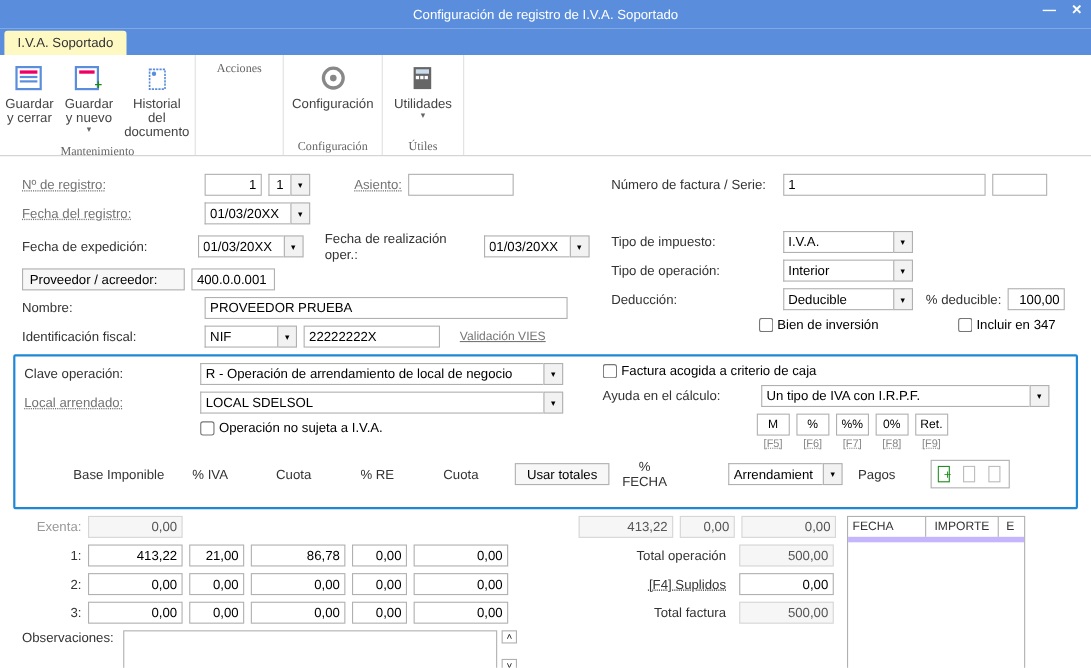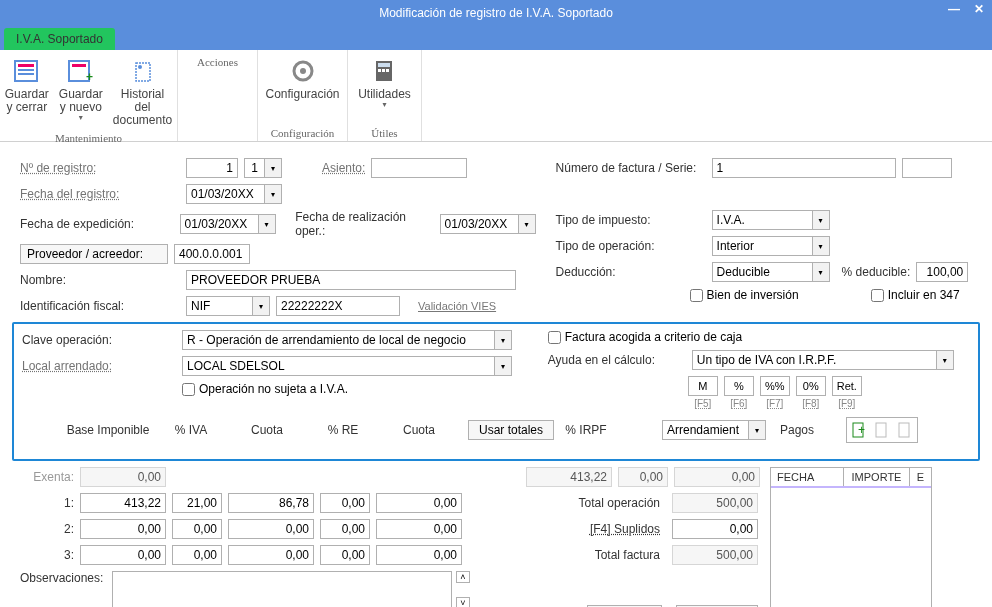--- a/index.html
+++ b/index.html
@@ -2,21 +2,21 @@
 <html><head>
 <meta charset="utf-8">
 <style>
 * { box-sizing: border-box; margin: 0; padding: 0; font-family: "Segoe UI", Tahoma, sans-serif; font-size: 12px; }
 body { background: #fff; width: 992px; height: 607px; overflow: hidden; position: relative; }
 .titlebar { background: #5a8edc; color: #fff; height: 26px; display: flex; align-items: center; justify-content: center; position: relative; }
 .titlebar .title { font-size: 12px; }
 .titlebar .win-btns { position: absolute; right: 8px; top: 2px; display: flex; gap: 14px; font-size: 15px; font-weight: bold; }
 .win-btns span { cursor: pointer; }
 .tabstrip { background: #5a8edc; height: 24px; display: flex; align-items: flex-end; padding-left: 4px; }
-.tab { background: #22c55e; color: #333; padding: 4px 12px; border-radius: 3px 3px 0 0; font-size: 12px; }
+.tab { background: #fef9c3; color: #333; padding: 4px 12px; border-radius: 3px 3px 0 0; font-size: 12px; }
 .ribbon { background: #fff; border-bottom: 1px solid #d0d0d0; display: flex; height: 92px; }
 .ribbon-group { border-right: 1px solid #e0e0e0; padding: 4px 6px 2px 6px; display: flex; flex-direction: column; align-items: center; justify-content: space-between; }
 .ribbon-group .items { display: flex; gap: 2px; }
 .ribbon-item { display: flex; flex-direction: column; align-items: center; width: auto; padding: 2px 4px; cursor: pointer; text-align: center; line-height: 1.1; }
 .ribbon-item .icon { width: 32px; height: 30px; display: flex; align-items: center; justify-content: center; }
 .ribbon-item .lbl { color: #444; margin-top: 2px; }
 .ribbon-item .arrow { font-size: 8px; color: #666; }
 .ribbon-group .group-label { color: #666; font-size: 11px; text-align: center; margin-top: 2px; border-top: 0; width: 100%; font-family: Liberation Serif, serif; }
 .form-area { padding: 16px 20px 6px 20px; }
 .row { display: flex; align-items: center; margin-bottom: 6px; gap: 6px; }
@@ -30,36 +30,36 @@
 .link { color: #777; text-decoration: underline; cursor: pointer; font-size:11px; }
 .chk { display: inline-flex; align-items: center; gap: 4px; }
 .chk input { width:13px; height:13px; }
 .highlight-box { border: 2px solid #1e87d6; border-radius: 2px; padding: 6px 0 10px 8px; margin: 0 -8px 6px -8px; }
 .calc-btn { border:1px solid #b0b0b0; background:#fff; width:30px; height:20px; font-size:11px; cursor:pointer; text-align:center; }
 .calc-hint { color:#888; font-size:10px; width:30px; text-align:center; text-decoration:underline dotted; }
 .grid-header .h { color:#333; font-size:12px; text-align:center; }
 .grid-cell { border:1px solid #d6d6d6; background:#f6f6f6; height:20px; text-align:right; padding:2px 4px; color:#555; }
 .totals-lbl { text-align:right; color:#333; padding-right:6px; }
 .pay-box { border:1px solid #b0b0b0; width:162px; height:160px; }
-.pay-head { display:flex; border-bottom:2px solid #c4b5fd;justify-content:flex-end; }
+.pay-head { display:flex; border-bottom:5px solid #c4b5fd; }
 .pay-head div { padding:3px 4px; font-size:11px; color:#333; }
 .pay-head div+div { border-left:1px solid #b0b0b0; }
 .btns-row { display:flex; gap:14px; justify-content:flex-end; }
 .btn { border:1px solid #b0b0b0; background:#f7f7f7; padding:4px 16px; cursor:pointer; }
 textarea.obs { border:1px solid #b0b0b0; resize:none; width:340px; height:38px; padding:2px 4px; font-size:12px; }
 .doc-btn { width:20px; height:20px; border:1px solid #b0b0b0; background:#fff; display:inline-flex; align-items:center; justify-content:center; cursor:pointer; font-size:11px; }
 .col-left { width: 520px; }
 .col-right { width: 420px; }
 .cols { display:flex; gap:20px; }
 </style>
 </head>
 <body>
 
 <div class="titlebar">
-  <span class="title">Modificación de registro de I.V.A. Soportado</span>
+  <span class="title">Configuración de registro de I.V.A. Soportado</span>
   <div class="win-btns">
     <span>—</span>
     <span>✕</span>
   </div>
 </div>
 
 <div class="tabstrip">
   <div class="tab">I.V.A. Soportado</div>
 </div>
 
@@ -299,21 +299,21 @@
     </div>
 
     <div class="row grid-header" style="margin-top:8px;align-items:center;">
       <span style="width:30px;"></span>
       <span class="h" style="width:100px;">Base Imponible</span>
       <span class="h" style="width:54px;">% IVA</span>
       <span class="h" style="width:86px;">Cuota</span>
       <span class="h" style="width:54px;">% RE</span>
       <span class="h" style="width:86px;">Cuota</span>
       <button class="btn" style="padding:2px 8px;width:86px;">Usar totales</button>
-      <span class="h" style="width:52px;">% IRPF</span>
+      <span class="h" style="width:52px;">% FECHA</span>
       <span style="width:38px;"></span>
       <div class="dropdown">
           <input class="inp" style="width: 86px;" value="Arrendamient">
           <div class="dd-btn">▾</div>
         </div>
       <span class="lbl" style="margin-left:8px;width:60px;">Pagos</span>
       <div style="border:1px solid #b0b0b0;padding:2px;display:flex;gap:3px;">
         <span class="doc-btn" style="border:none;">
             <svg width="14" height="16">
               <rect x="1" y="1" width="10" height="14" fill="#fff" stroke="#1a8a1a"></rect>

